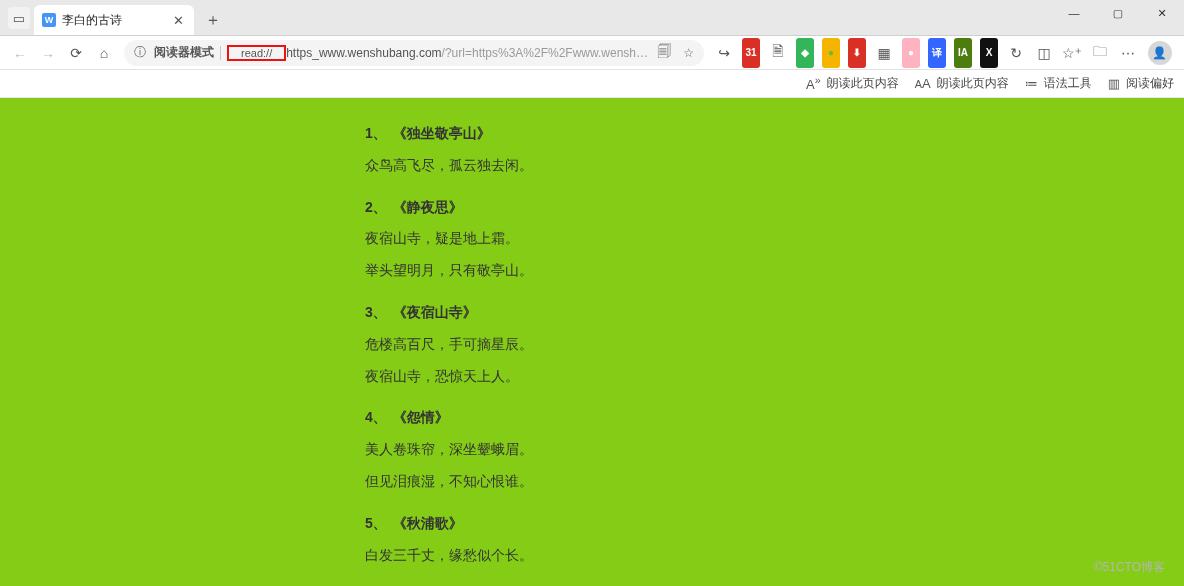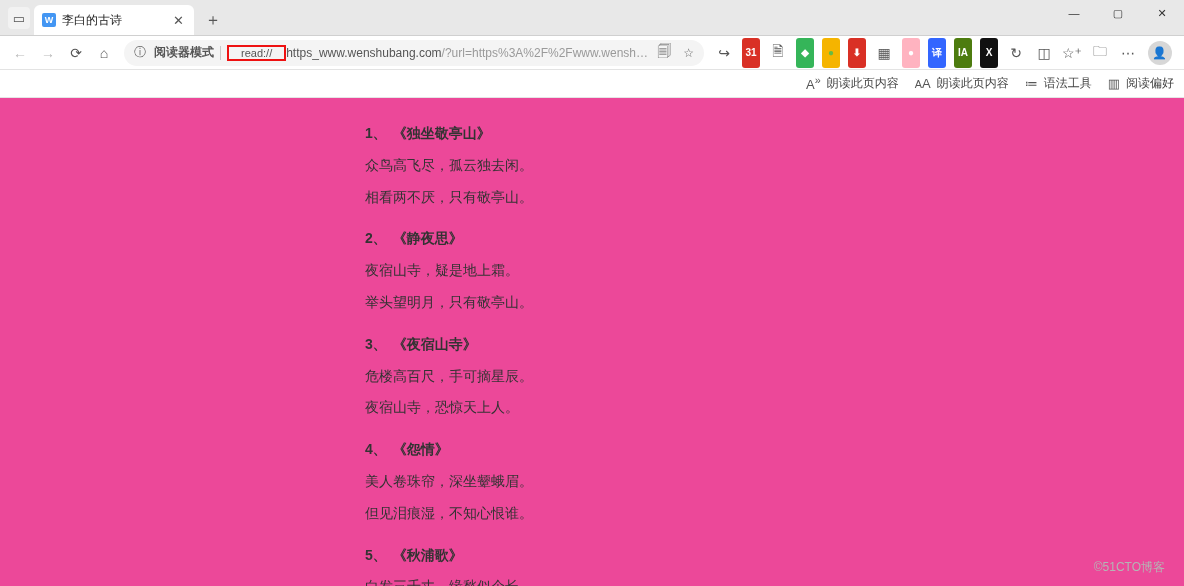--- a/index.html
+++ b/index.html
@@ -200,21 +200,21 @@
   .ropt .ric {
     margin-right: 6px;
     font-size: 13px;
     color: #555;
   }
 
   
   .content-wrap {
     height: calc(586px - 36px - 34px - 28px);
     overflow-y: auto;
-    background: #ec4899;
+    background: #84cc16;
   }
   .article {
     width: 640px;
     margin: 0 0 0 365px;
     padding: 6px 0 30px 0;
     font-family: "Microsoft YaHei", sans-serif;
     font-size: 14px;
     color: #333;
     line-height: 1.7;
   }
@@ -312,21 +312,20 @@
   <div class="ropt">
     <span class="ric">▥</span>
     <span>阅读偏好</span>
   </div>
 </div>
 
 <div class="content-wrap">
   <div class="article" id="article">
       <div class="poem-title"><span class="num">1、</span> 《独坐敬亭山》</div>
       <div class="poem-line">众鸟高飞尽，孤云独去闲。</div>
-      <div class="poem-line">相看两不厌，只有敬亭山。</div>
       <div class="poem-title"><span class="num">2、</span> 《静夜思》</div>
       <div class="poem-line">夜宿山寺，疑是地上霜。</div>
       <div class="poem-line">举头望明月，只有敬亭山。</div>
       <div class="poem-title"><span class="num">3、</span> 《夜宿山寺》</div>
       <div class="poem-line">危楼高百尺，手可摘星辰。</div>
       <div class="poem-line">夜宿山寺，恐惊天上人。</div>
       <div class="poem-title"><span class="num">4、</span> 《怨情》</div>
       <div class="poem-line">美人卷珠帘，深坐颦蛾眉。</div>
       <div class="poem-line">但见泪痕湿，不知心恨谁。</div>
       <div class="poem-title"><span class="num">5、</span> 《秋浦歌》</div>

